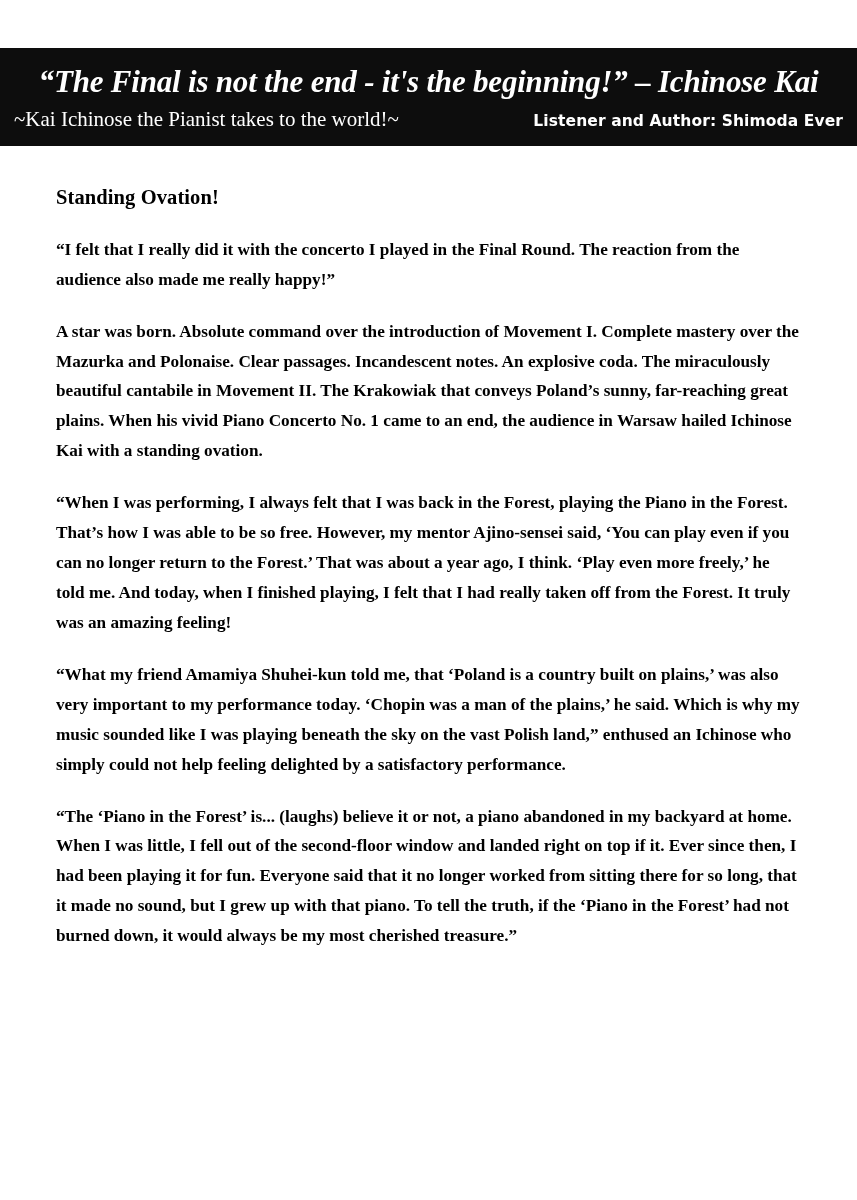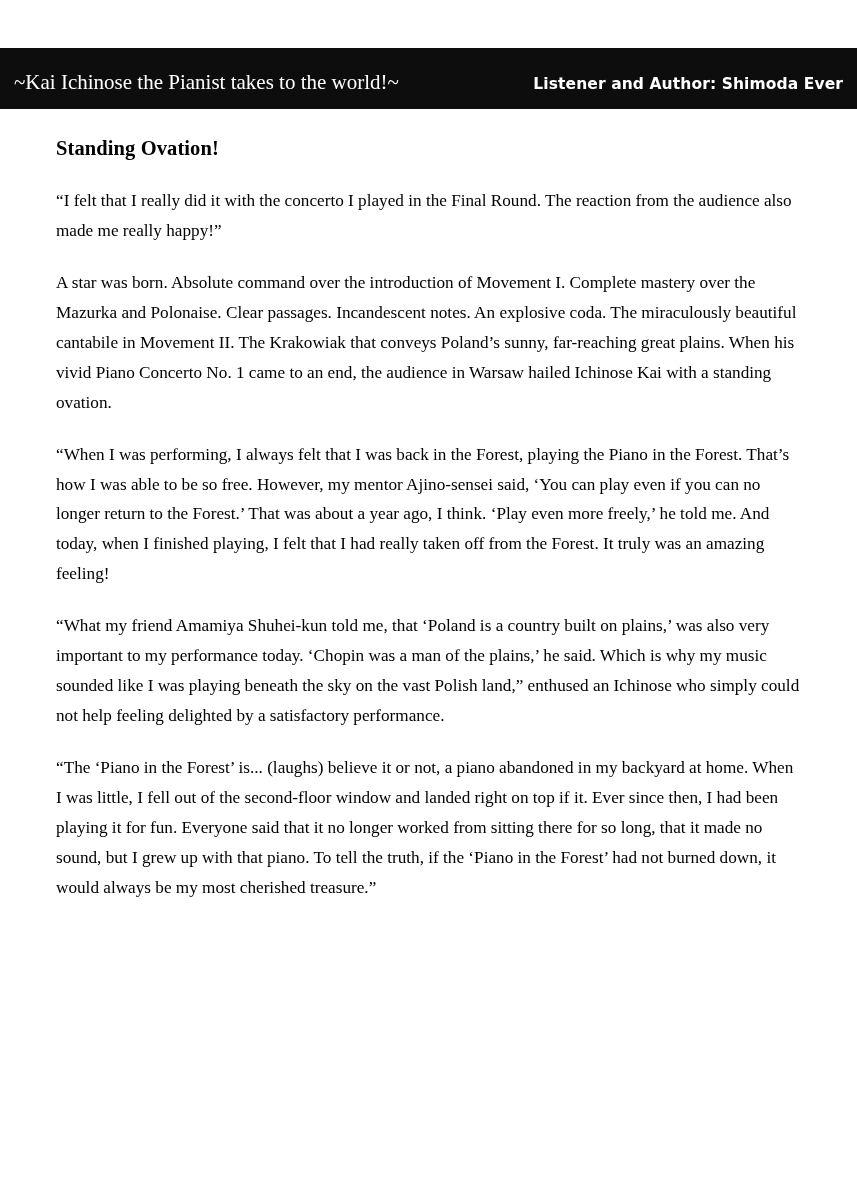--- a/index.html
+++ b/index.html
@@ -54,47 +54,49 @@
     font-weight: normal;
   }
   .masthead-byline {
     font-family: "DejaVu Sans", sans-serif;
     font-size: 15.5px;
     font-weight: bold;
     line-height: 1.2;
     letter-spacing: 0.1px;
   }
   .content {
-    padding: 28px 56px 40px 56px;
+    padding: 40px 56px 40px 56px;
     box-sizing: border-box;
   }
   .headline {
     font-family: "Liberation Serif", serif;
     font-weight: bold;
     font-size: 20.5px;
     margin: 0 0 26px 0;
     letter-spacing: 0.1px;
   }
   p.para {
     font-family: "Liberation Serif", serif;
     font-size: 17.2px;
     line-height: 1.74;
     margin: 0 0 22px 0;
     text-align: left;
+    font-weight: bold;
   }
   p.para:last-child {
     margin-bottom: 0;
   }
 </style>
 </head>
 <body>
 
 <div class="page">
 
   <header class="masthead">
+    <div class="masthead-title">“The Final is not the end - it's the beginning!” – Ichinose Kai</div>
     <div class="masthead-sub">
       <div class="masthead-subtitle">~Kai Ichinose the Pianist takes to the world!~</div>
       <div class="masthead-byline">Listener and Author: Shimoda Ever</div>
     </div>
   </header>
 
   <main class="content">
     <h1 class="headline">Standing Ovation!</h1>
 
     <p class="para">“I felt that I really did it with the concerto I played in the Final Round. The reaction from the audience also made me really happy!”</p>

